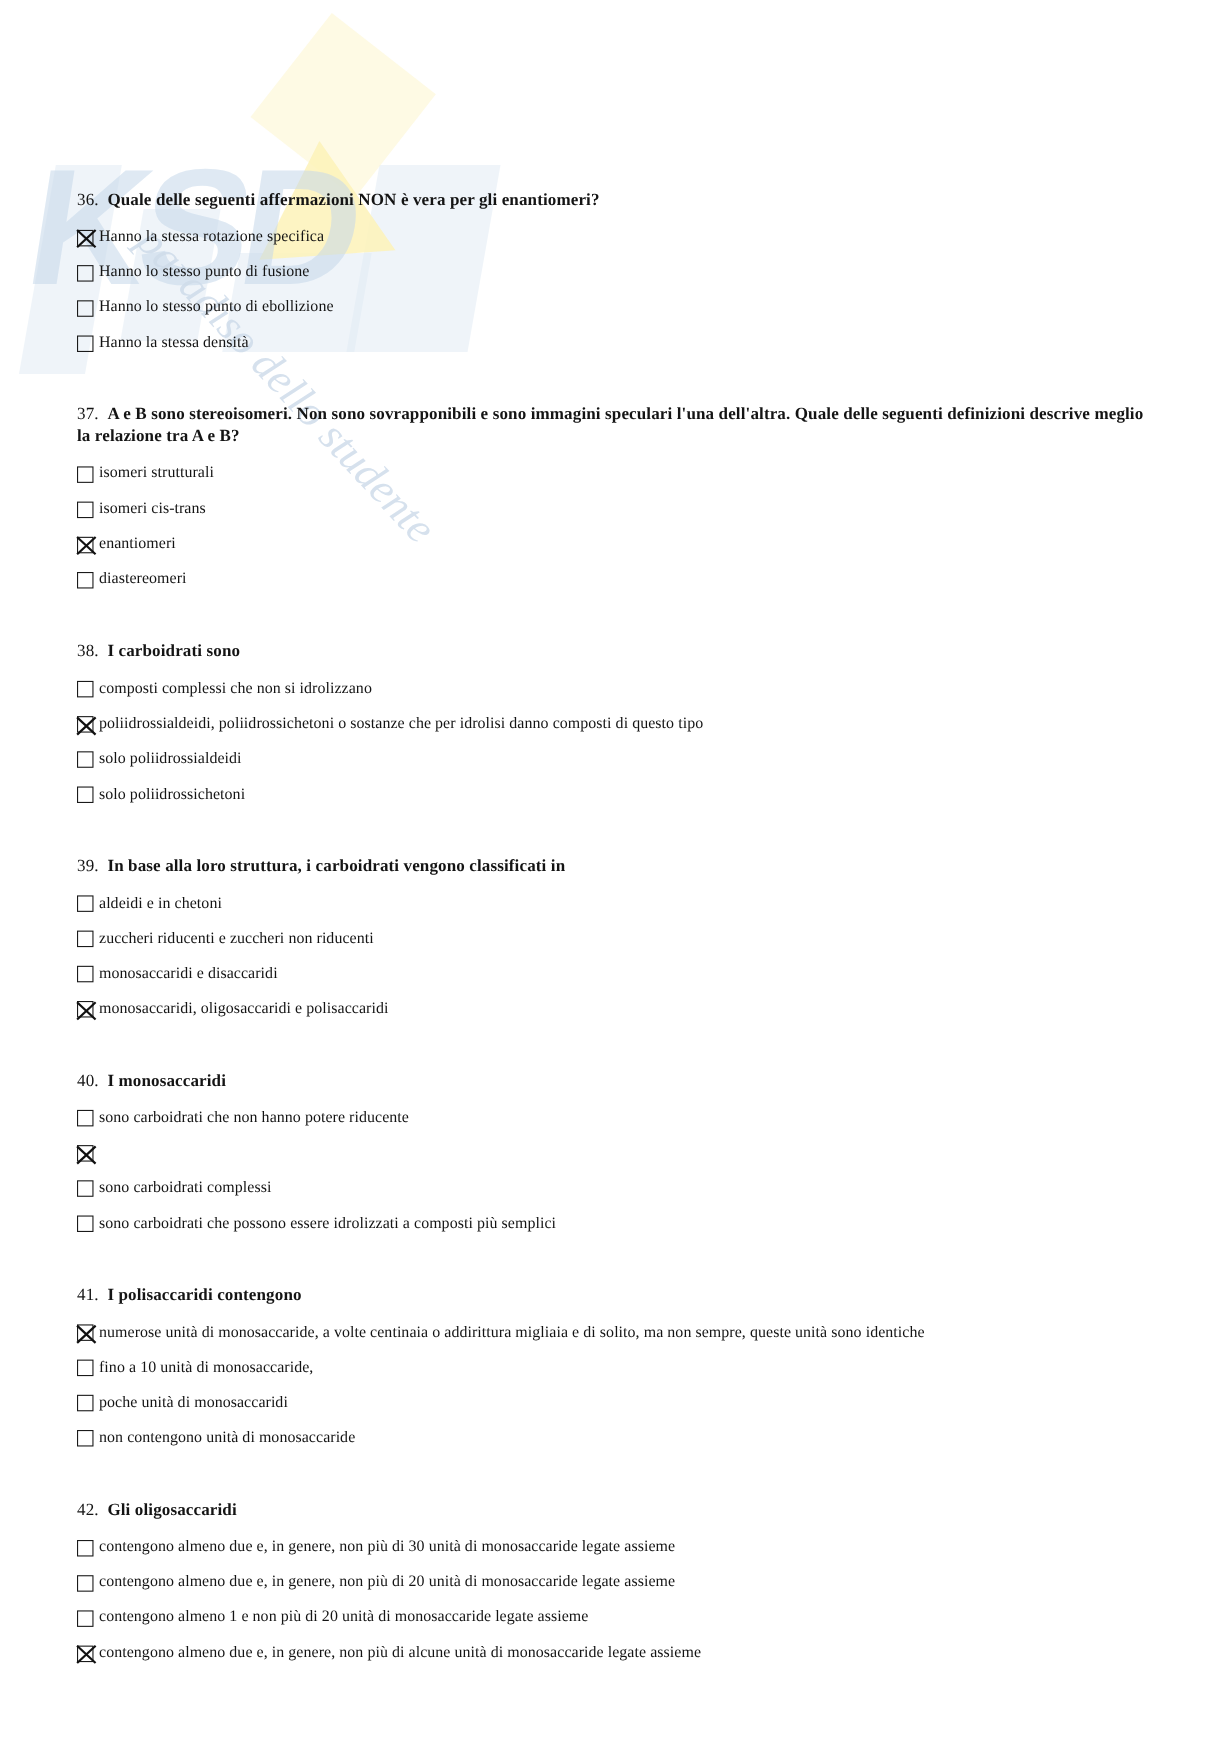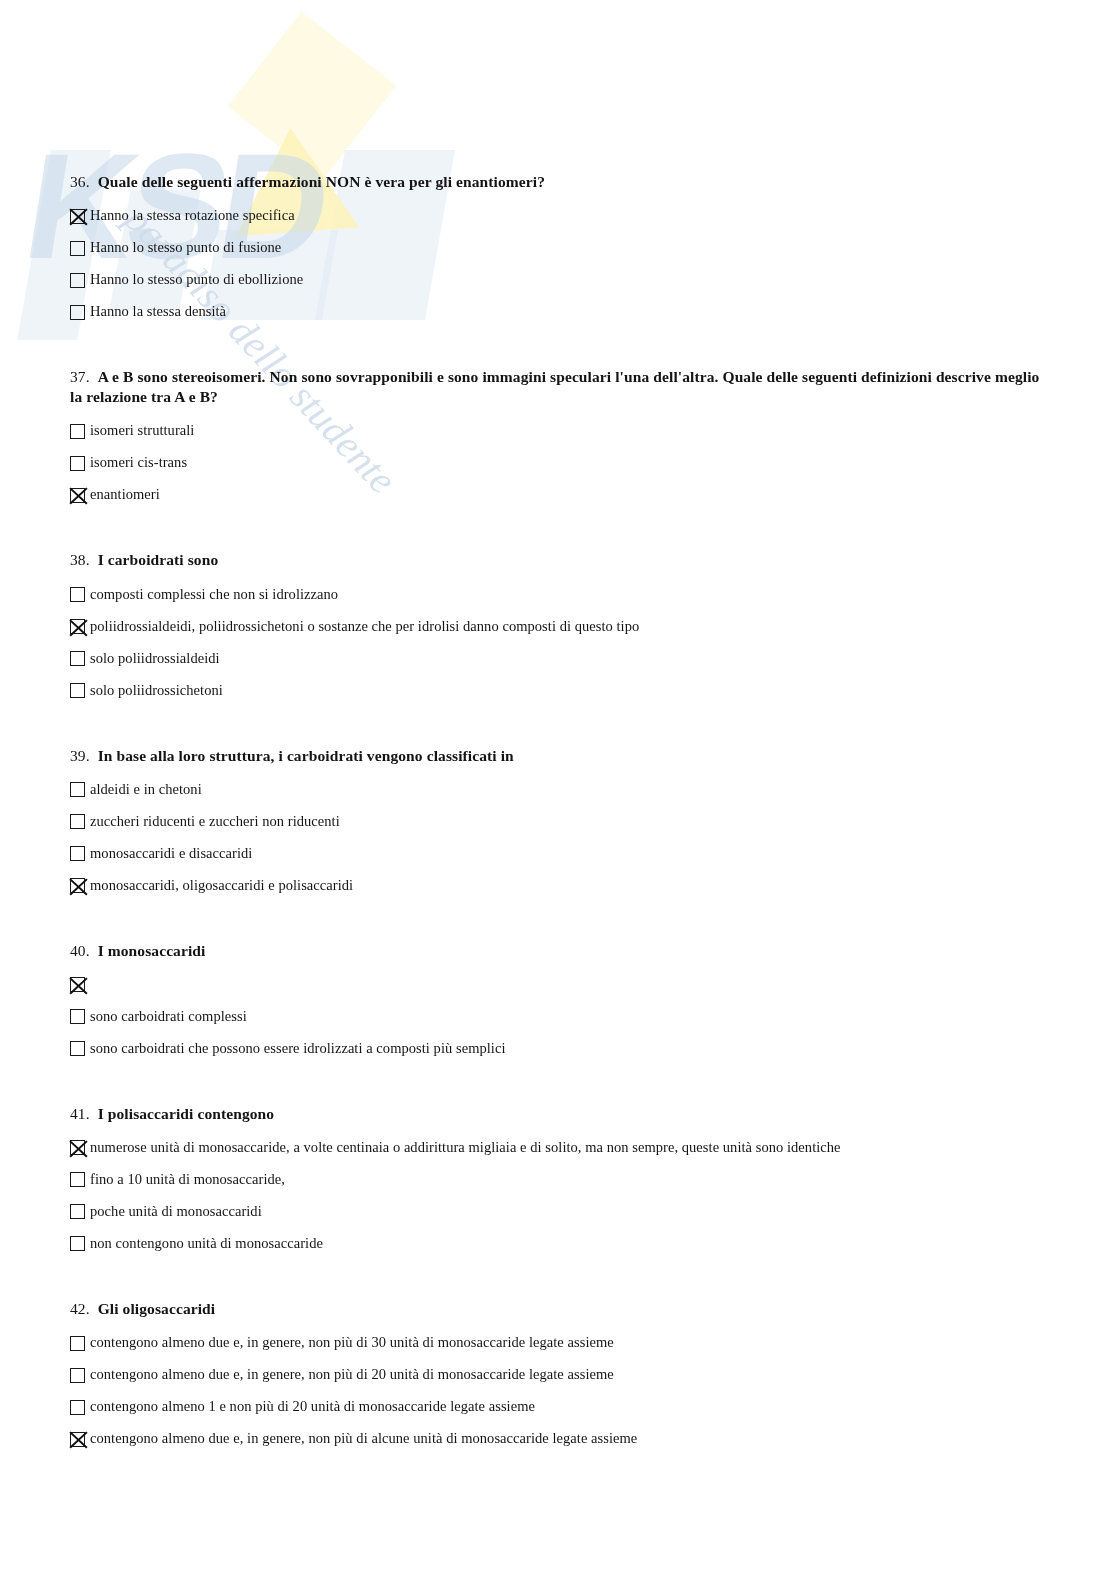--- a/index.html
+++ b/index.html
@@ -199,20 +199,24 @@
             <span class="opt-label">isomeri strutturali</span>
           </li>
           <li class="option">
             <span class="checkbox"></span>
             <span class="opt-label">isomeri cis-trans</span>
           </li>
           <li class="option">
             <span class="checkbox checked"></span>
             <span class="opt-label">enantiomeri</span>
           </li>
+          <li class="option">
+            <span class="checkbox"></span>
+            <span class="opt-label">diastereomeri</span>
+          </li>
         </ul>
         <div class="gap-lg"></div>
       </div>
       <div class="question">
         <div class="q-head"><span class="q-num">38.</span>&nbsp;&nbsp;<span class="q-text">I carboidrati sono</span></div>
         <ul class="options">
           <li class="option">
             <span class="checkbox"></span>
             <span class="opt-label">composti complessi che non si idrolizzano</span>
           </li>
@@ -250,20 +254,24 @@
             <span class="checkbox checked"></span>
             <span class="opt-label">monosaccaridi, oligosaccaridi e polisaccaridi</span>
           </li>
         </ul>
         <div class="gap-lg"></div>
       </div>
       <div class="question">
         <div class="q-head"><span class="q-num">40.</span>&nbsp;&nbsp;<span class="q-text">I monosaccaridi</span></div>
         <ul class="options">
           <li class="option">
+            <span class="checkbox"></span>
+            <span class="opt-label">sono carboidrati che non hanno potere riducente</span>
+          </li>
+          <li class="option">
             <span class="checkbox checked"></span>
           </li>
           <li class="option">
             <span class="checkbox"></span>
             <span class="opt-label">sono carboidrati complessi</span>
           </li>
           <li class="option">
             <span class="checkbox"></span>
             <span class="opt-label">sono carboidrati che possono essere idrolizzati a composti più semplici</span>
           </li>

